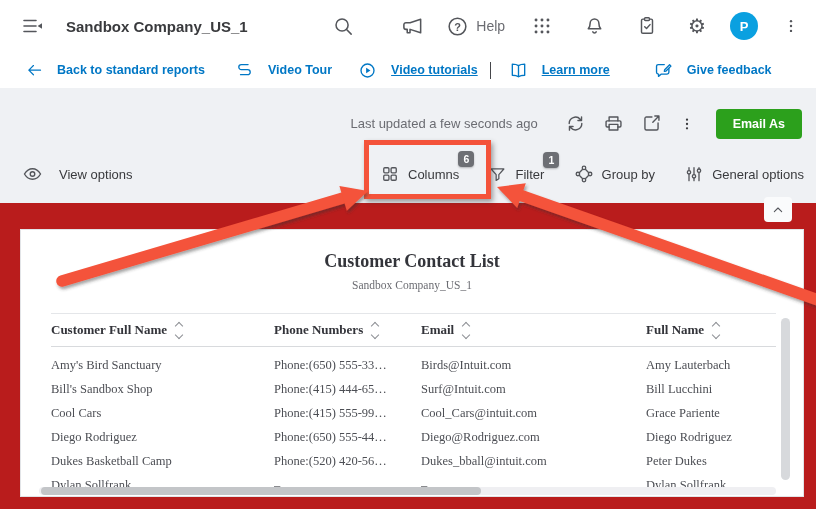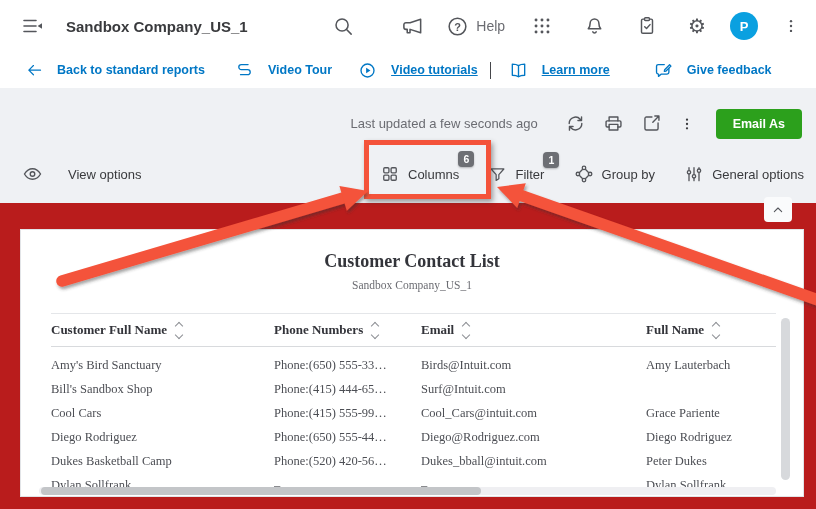--- a/index.html
+++ b/index.html
@@ -33,21 +33,21 @@
   
   .toolzone{background:#eff1f4;height:115px;}
   .tz-row1{height:57px;display:flex;align-items:center;justify-content:flex-end;
            padding:14px 14px 0 0;box-sizing:border-box;gap:17px;}
   .last-updated{font-size:13px;color:#6b6c72;margin-right:10px;}
   .tz-icon{cursor:pointer;display:flex;}
   .saveas-btn{background:#2ca01c;color:#fff;font-size:12.5px;font-weight:700;border:none;
               border-radius:4px;padding:8px 17px;margin-left:4px;cursor:pointer;font-family:inherit;}
   .tz-row2{position:relative;height:58px;}
   .viewopts{position:absolute;left:22px;top:50%;transform:translateY(-50%);
-            display:flex;align-items:center;gap:25px;font-size:13px;color:#393a3d;cursor:pointer;}
+            display:flex;align-items:center;gap:16px;font-size:13px;color:#393a3d;cursor:pointer;}
   .opts{position:absolute;left:380px;right:12px;top:50%;transform:translateY(-50%);
         display:flex;align-items:center;justify-content:space-between;}
   .opt{position:relative;display:flex;align-items:center;gap:8px;font-size:13px;color:#393a3d;cursor:pointer;}
   .badge{position:absolute;top:-13px;right:-15px;min-width:16px;height:16px;border-radius:4px;
          background:#6d6f74;color:#fff;font-size:10.5px;font-weight:700;display:flex;
          align-items:center;justify-content:center;box-shadow:0 1px 2px rgba(0,0,0,.25);}
 
   
   .pagearea{position:relative;background:#b91c1c;height:306px;font-family:Liberation Serif, serif;}
   .collapse-btn{position:absolute;left:764px;top:-6px;width:28px;height:25px;border-radius:4px;
@@ -353,20 +353,21 @@
           <div class="trow grid4">
             <div class="tcell">Amy's Bird Sanctuary</div>
             <div class="tcell">Phone:(650) 555-33…</div>
             <div class="tcell">Birds@Intuit.com</div>
             <div class="tcell">Amy Lauterbach</div>
           </div>
           <div class="trow grid4">
             <div class="tcell">Bill's Sandbox Shop</div>
             <div class="tcell">Phone:(415) 444-65…</div>
             <div class="tcell">Surf@Intuit.com</div>
+            <div class="tcell">Bill Lucchini</div>
           </div>
           <div class="trow grid4">
             <div class="tcell">Cool Cars</div>
             <div class="tcell">Phone:(415) 555-99…</div>
             <div class="tcell">Cool_Cars@intuit.com</div>
             <div class="tcell">Grace Pariente</div>
           </div>
           <div class="trow grid4">
             <div class="tcell">Diego Rodriguez</div>
             <div class="tcell">Phone:(650) 555-44…</div>

